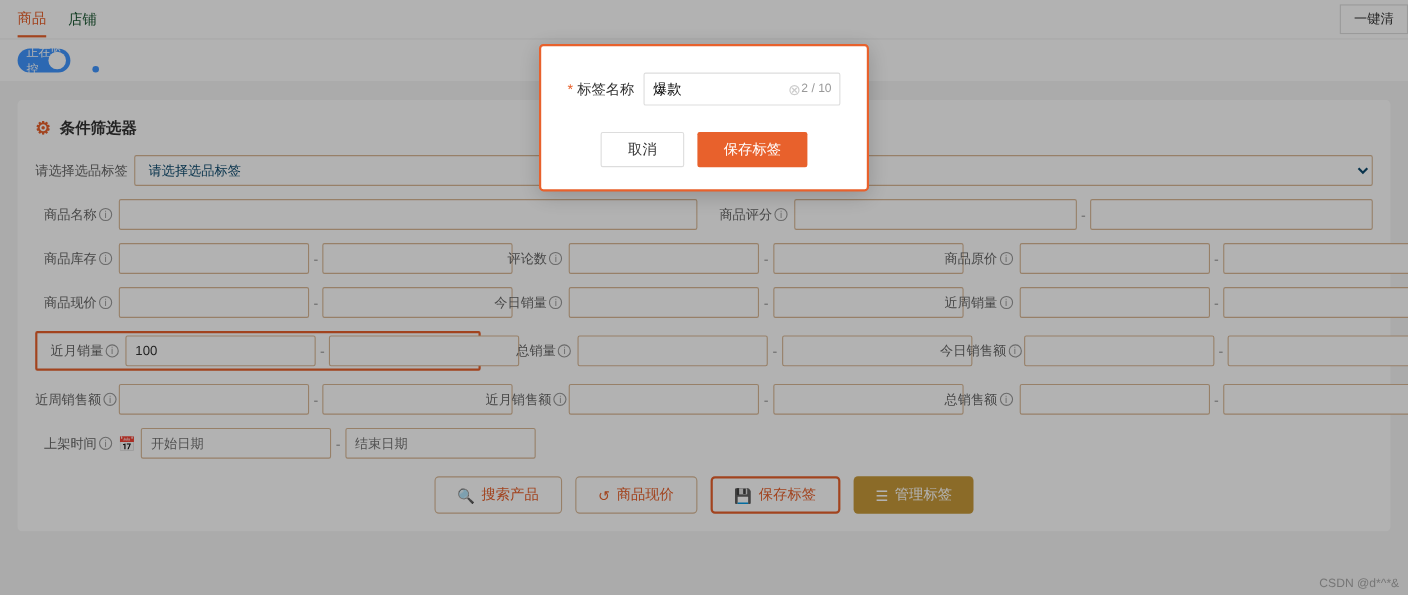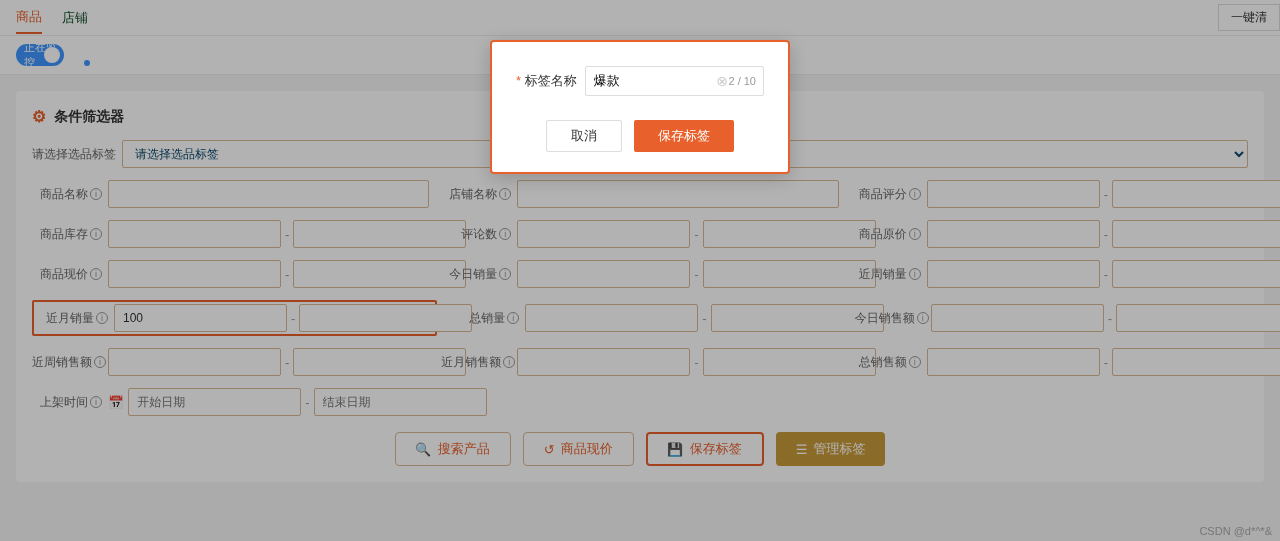--- a/index.html
+++ b/index.html
@@ -363,24 +363,20 @@
         <span class="filter-label">请选择选品标签</span>
         <select class="select-input">
           <option>请选择选品标签</option>
         </select>
       </div>
     </div>
 
     <div class="filter-row">
       <div class="filter-item">
         <span class="filter-label">商品名称<span class="info-icon">i</span></span>
-        <input class="filter-input" type="text" value="" style="">
-      </div>
-      <div class="filter-item">
-        <span class="filter-label">店铺名称<span class="info-icon">i</span></span>
         <input class="filter-input" type="text" value="" style="">
       </div>
       <div class="filter-item">
         <span class="filter-label">商品评分<span class="info-icon">i</span></span>
         <input class="filter-input" type="text" value="" style="flex: 1 1 0%;">
         <span class="filter-sep">-</span>
         <input class="filter-input" type="text" value="" style="flex: 1 1 0%;">
       </div>
     </div>
 

